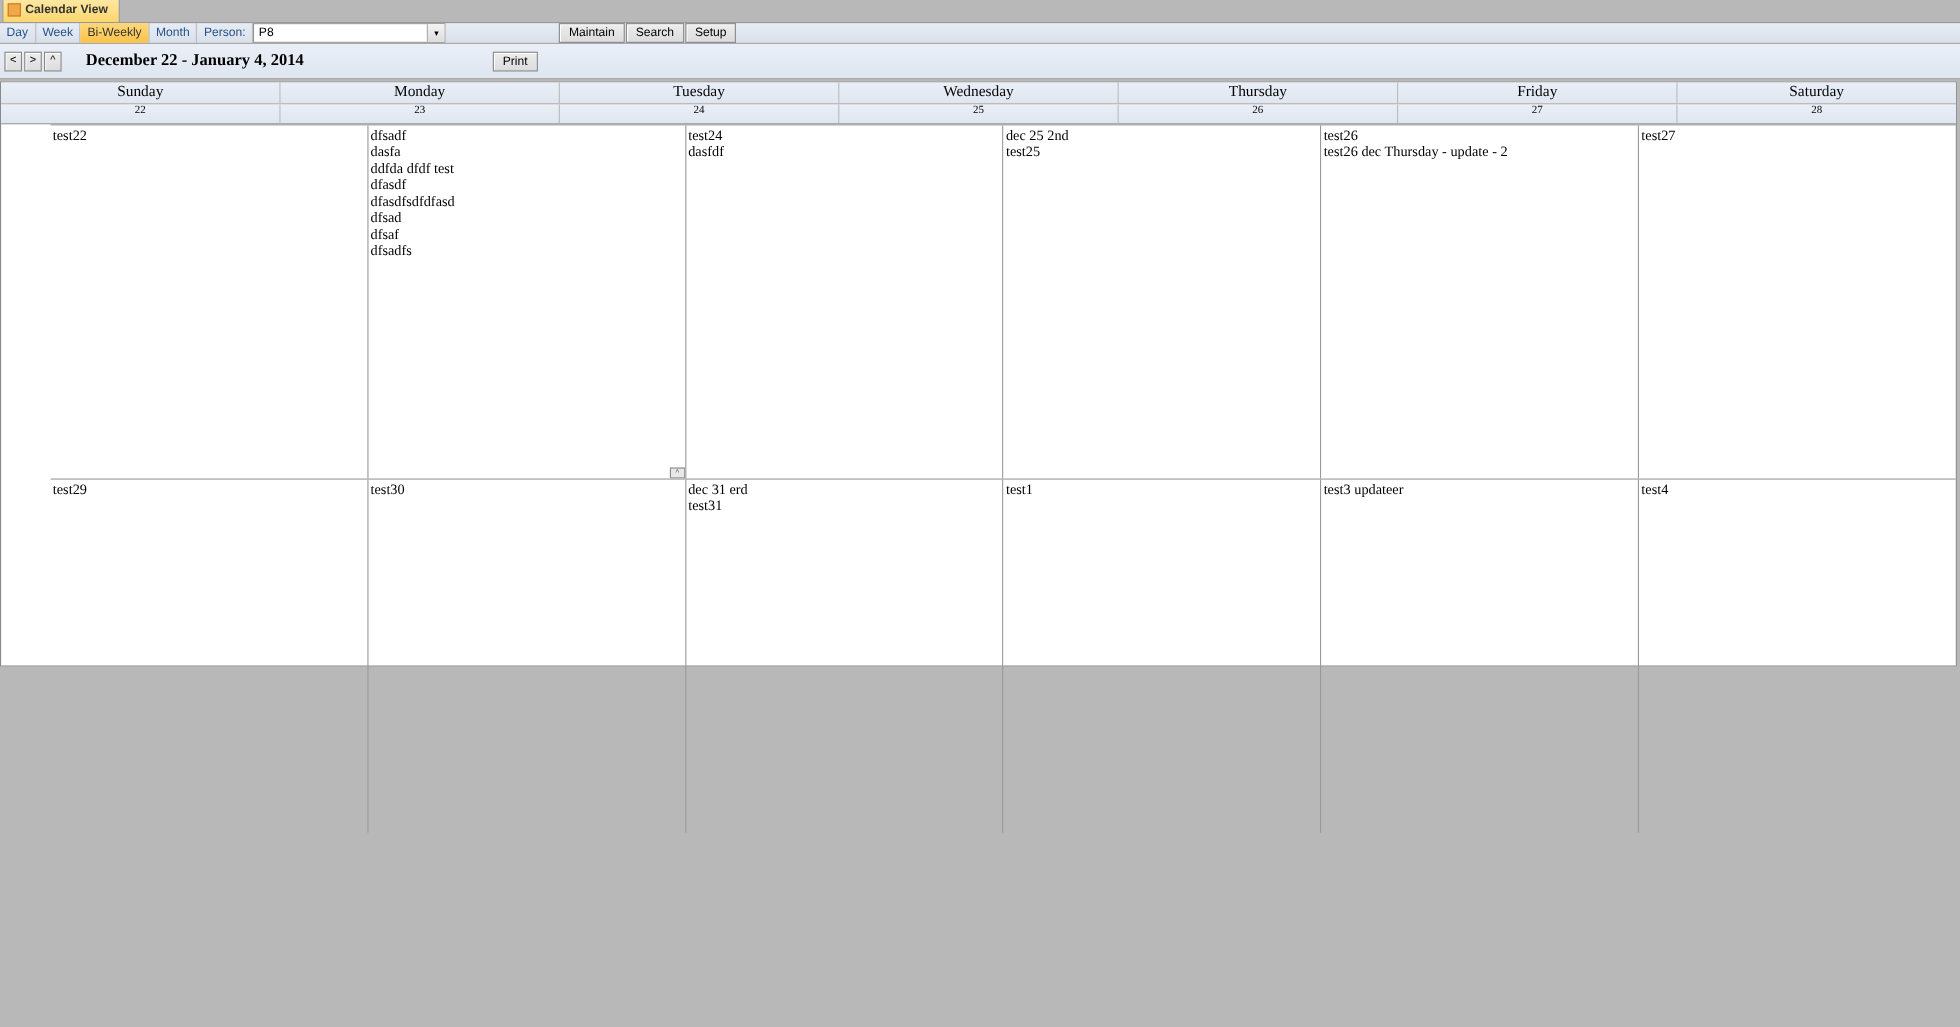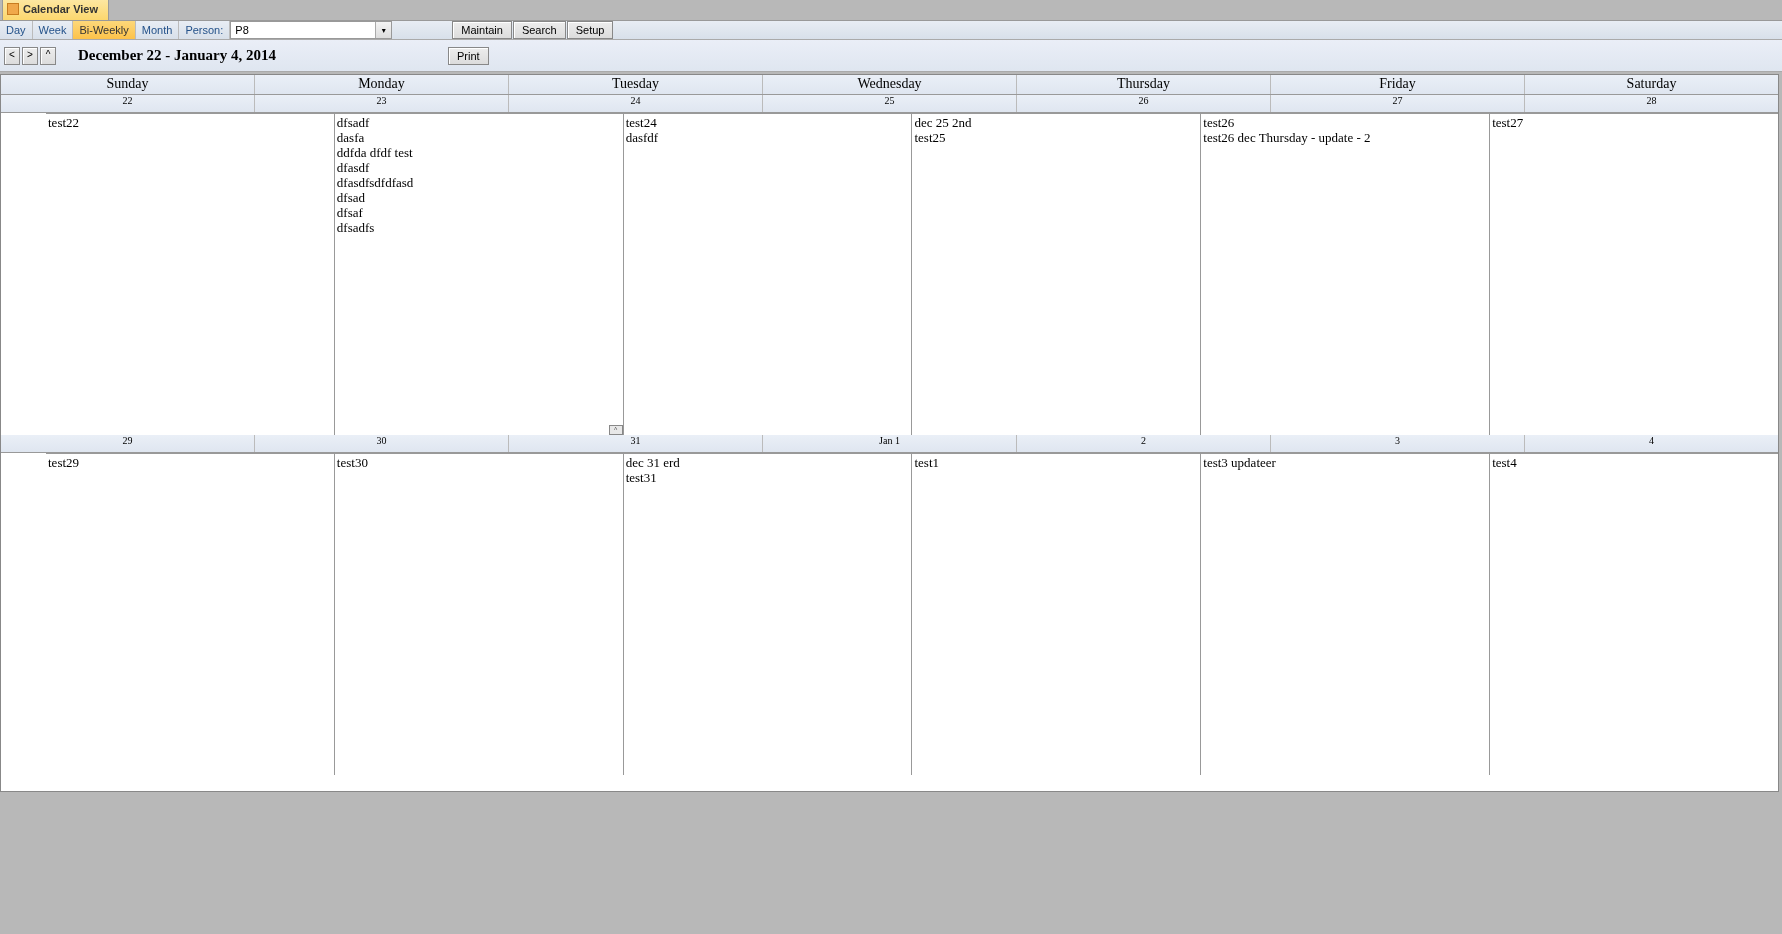--- a/index.html
+++ b/index.html
@@ -59,21 +59,21 @@
   color: #333;
 }
 .person-label {
   padding: 2px 6px;
   color: #24528a;
   display: flex;
   align-items: center;
   border-right: 1px solid #bbb;
 }
 .person-select {
-  width: 162px;
+  width: 175px;
   background: #fff;
   border: 1px solid #999;
   display: flex;
   align-items: center;
   padding-left: 4px;
   position: relative;
 }
 .select-arrow {
   position: absolute;
   right: 0;
@@ -82,21 +82,21 @@
   width: 16px;
   border-left: 1px solid #aaa;
   background: linear-gradient(#f4f4f4, #ddd);
   display: flex;
   align-items: center;
   justify-content: center;
   font-size: 8px;
 }
 .toolbar1-right {
   display: flex;
-  margin-left: 60px;
+  margin-left: 103px;
 }
 .btn3d {
   background: linear-gradient(#ededed, #dcdcdc);
   border: 1px solid #888;
   padding: 2px 8px;
   cursor: pointer;
   display: flex;
   align-items: center;
   box-shadow: inset 1px 1px 0 #fff;
   margin-right: 1px;
@@ -126,21 +126,21 @@
   font-size: 15px;
   font-weight: bold;
   margin-left: 20px;
 }
 .print-btn {
   margin-left: 170px;
 }
 .calendar-area {
   background: #fff;
   border: 1px solid #888;
-  height: 718px;
+  height: 532px;
   margin: 2px 3px 0 0;
 }
 .day-headers {
   display: flex;
   background: linear-gradient(#eaeff7, #dfe6f0);
   border-bottom: 1px solid #999;
   height: 20px;
 }
 .day-header {
   flex: 1;
@@ -284,29 +284,20 @@
           <div class="day-col">
             <div>test26</div>
             <div>test26 dec Thursday - update - 2</div>
           </div>
           <div class="day-col">
             <div>test27</div>
           </div>
         </div>
       </div>
       <div class="week">
-        <div class="date-row">
-          <div class="date-cell">29</div>
-          <div class="date-cell">30</div>
-          <div class="date-cell">31</div>
-          <div class="date-cell">Jan 1</div>
-          <div class="date-cell">2</div>
-          <div class="date-cell">3</div>
-          <div class="date-cell">4</div>
-        </div>
         <div class="events-row">
           <div class="day-col">
             <div>test29</div>
           </div>
           <div class="day-col">
             <div>test30</div>
           </div>
           <div class="day-col">
             <div>dec 31 erd</div>
             <div>test31</div>

